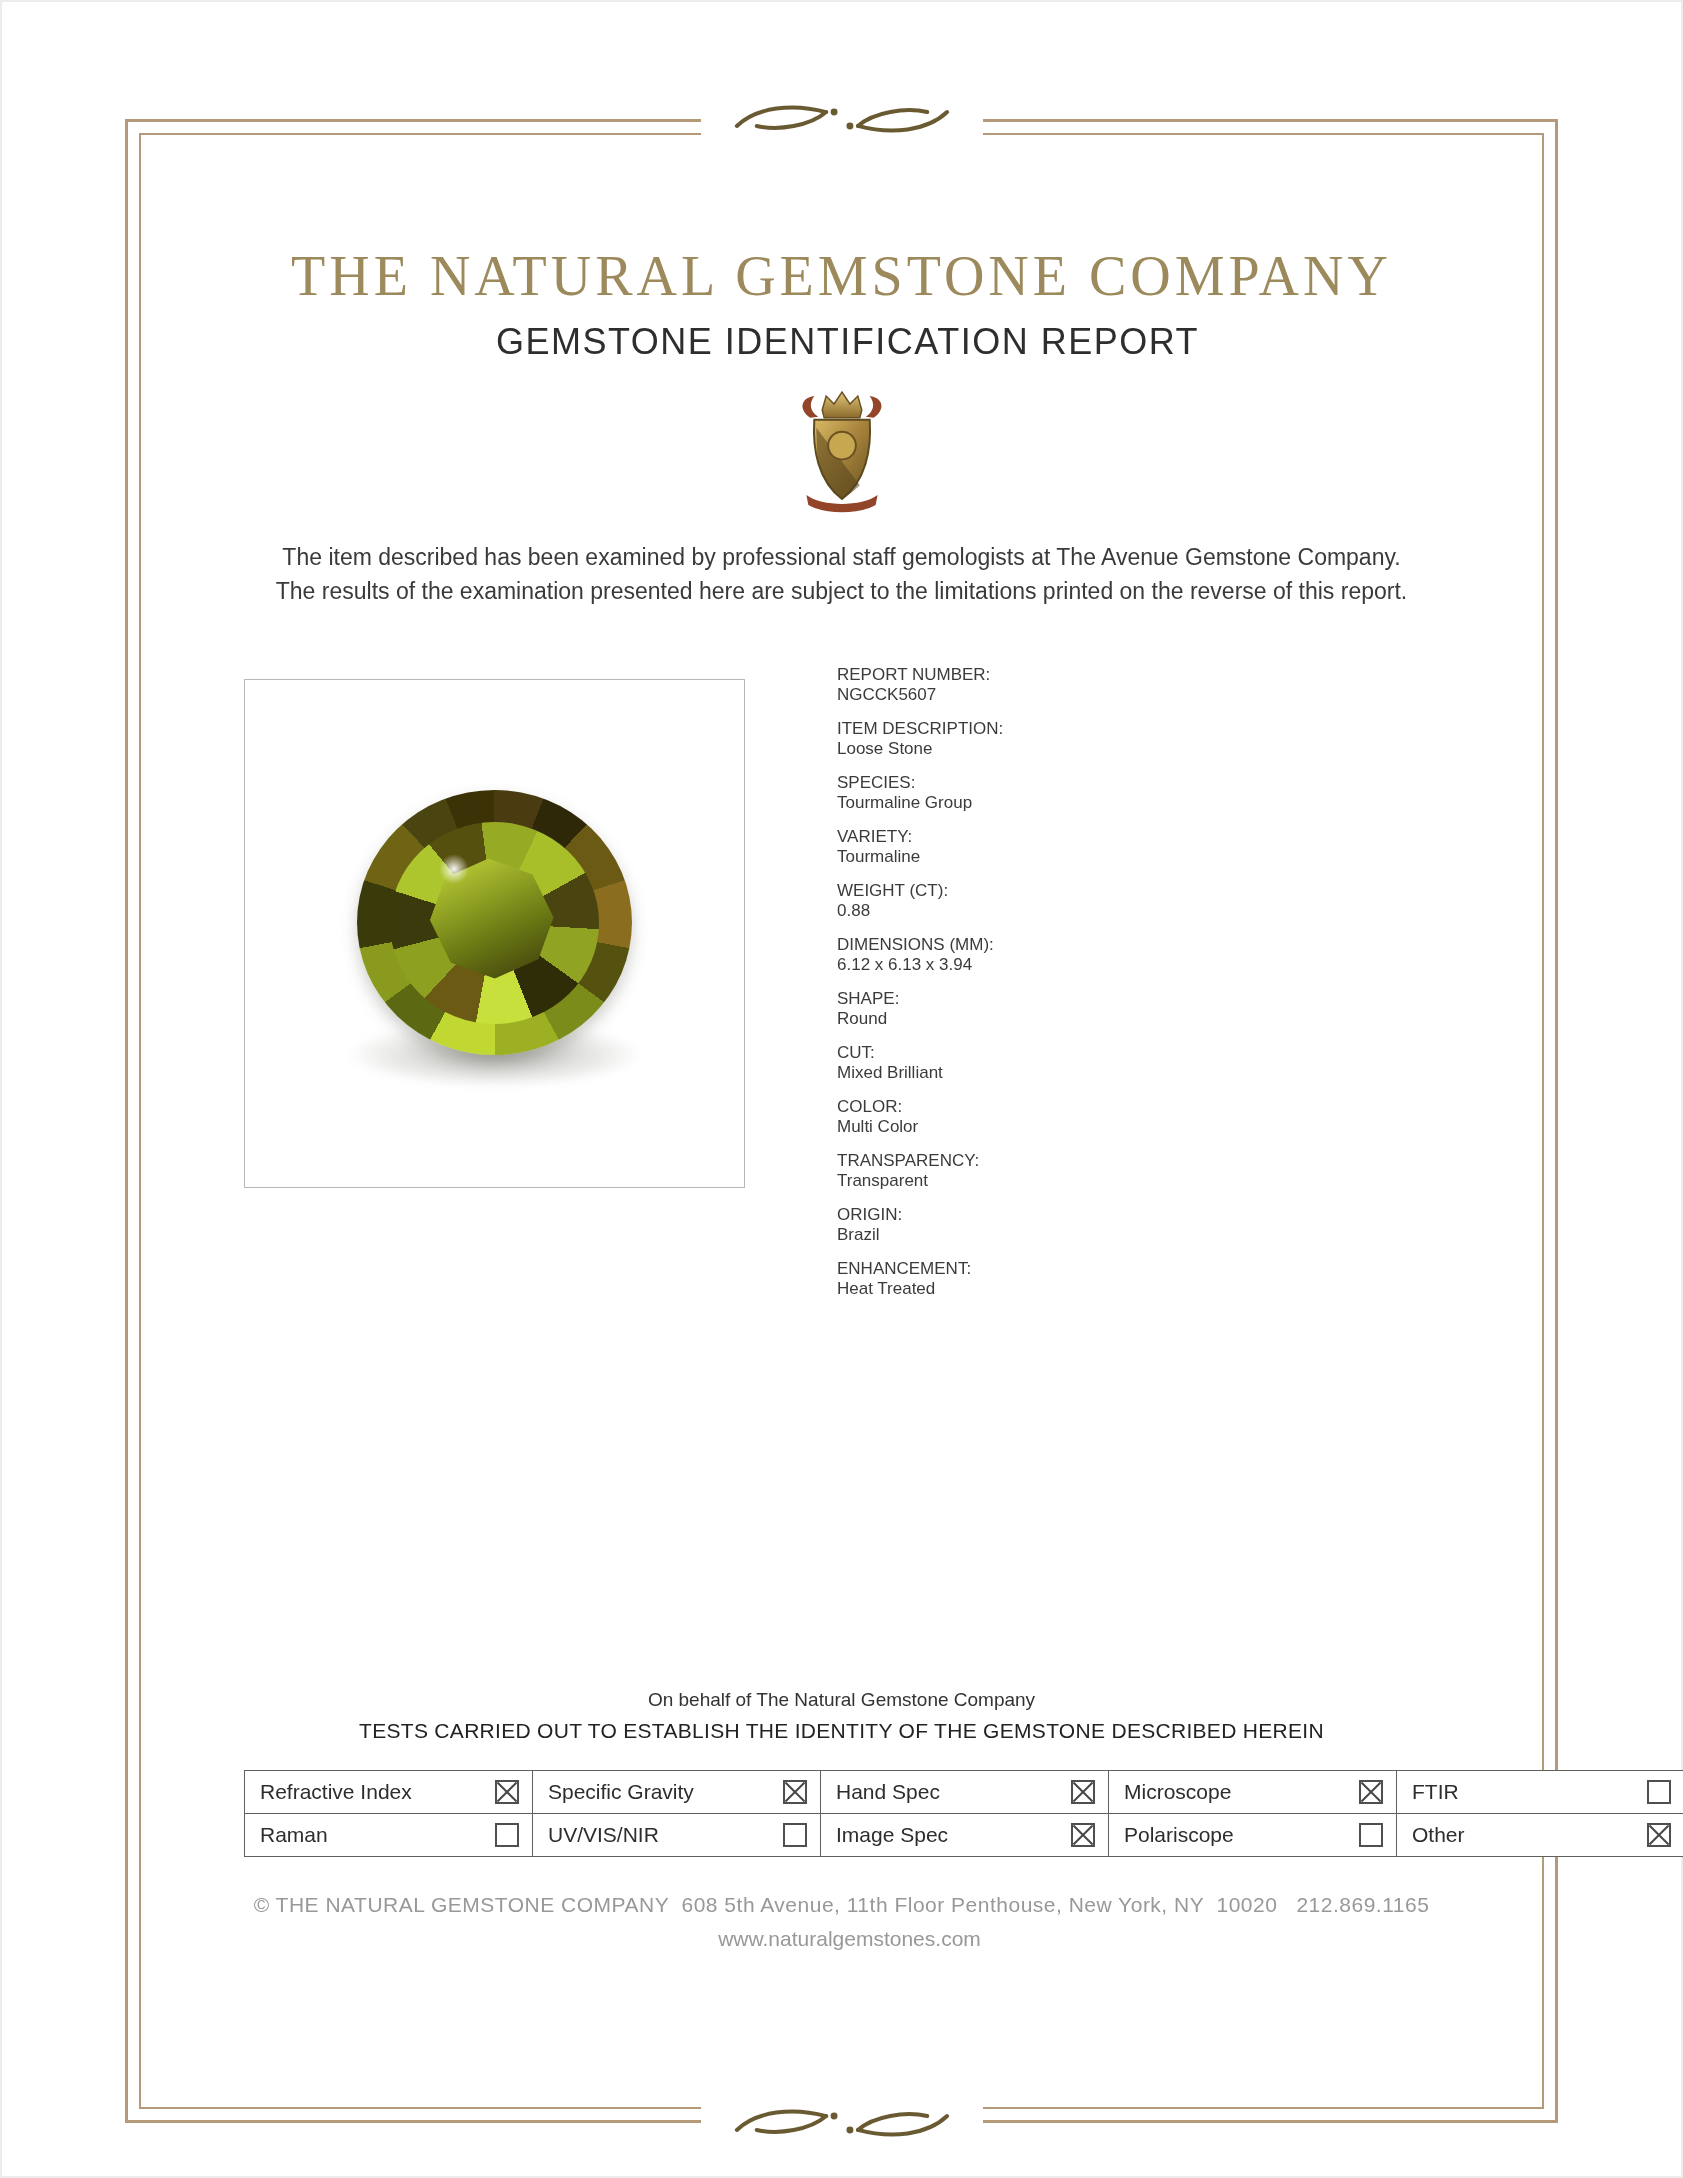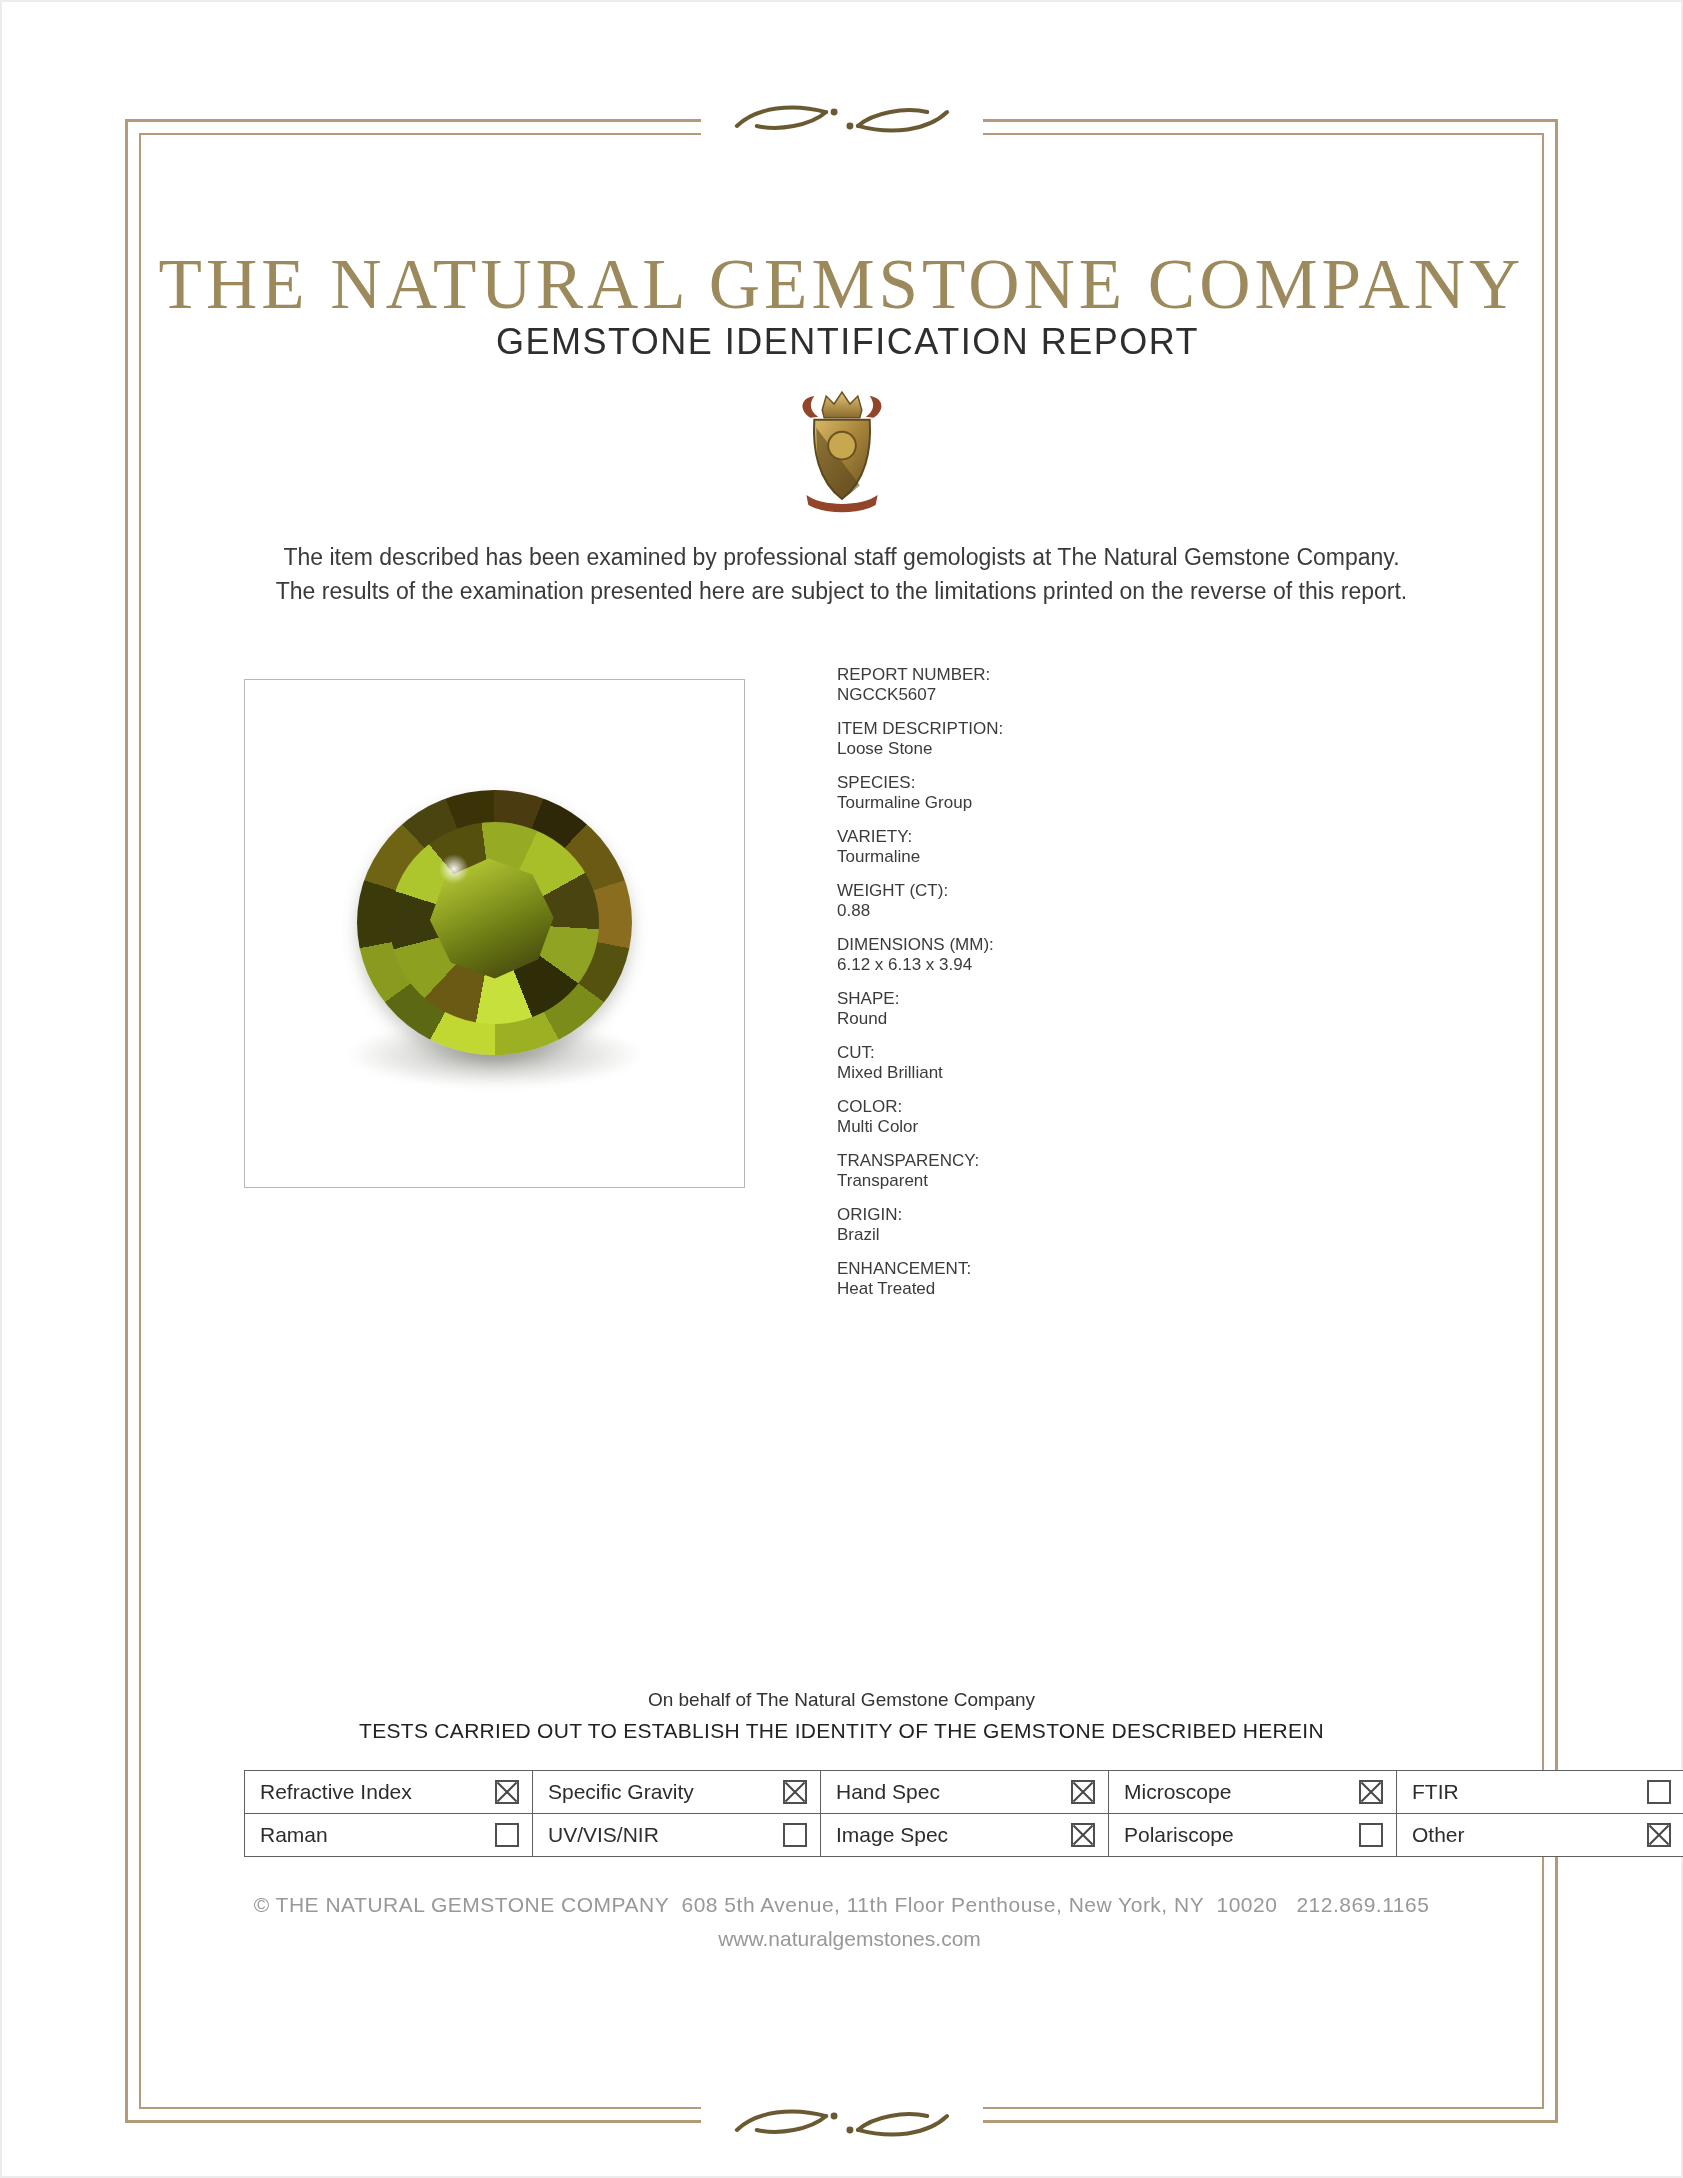--- a/index.html
+++ b/index.html
@@ -32,21 +32,21 @@
     background: #fff; padding: 0 22px; line-height: 0; z-index: 3;
   }
   .ornament.top { top: 99px; }
   .ornament.bottom { bottom: 35px; }
 
   
   .company-title {
     position: absolute; top: 244px; left: 0; width: 100%;
     text-align: center; white-space: nowrap;
     font-family: "Liberation Serif", serif;
-    font-size: 71px; font-weight: 400; letter-spacing: 4px;
+    font-size: 56px; font-weight: 400; letter-spacing: 4px;
     color: #9c8a5c;
   }
   .report-title {
     position: absolute; top: 321px; left: 0; width: 100%;
     text-align: center;
     font-size: 36px; font-weight: 400; letter-spacing: 1.5px;
     color: #2e2e2e;
     padding-left: 12px;
   }
   .crest { position: absolute; top: 388px; left: 50%; transform: translateX(-50%); line-height: 0; }
@@ -200,21 +200,21 @@
       <path d="M80 30 C92 22 90 10 76 8 C82 16 80 24 72 29 Z" fill="#93452a"></path>
       <path d="M28 22 L32 8 L40 16 L48 4 L56 16 L64 8 L68 22 L66 30 L30 30 Z" fill="url(#goldGrad2)" stroke="#6b5122" stroke-width="1.5"></path>
       <path d="M20 32 H76 C78 62 72 94 48 112 C24 94 18 62 20 32 Z" fill="url(#goldGrad)" stroke="#5d4a1e" stroke-width="2"></path>
       <path d="M22 40 L66 98 C60 104 54 108 48 112 C36 103 27 88 23 68 Z" fill="#55431c" opacity="0.55"></path>
       <circle cx="48" cy="58" r="14" fill="#c7a851" stroke="#6b5122" stroke-width="2"></circle>
       <path d="M12 108 C28 120 68 120 84 108 L82 118 C64 128 32 128 14 118 Z" fill="#93452a"></path>
     </svg>
   </div>
 
   <p class="disclaimer">
-    <span>The item described has been examined by professional staff gemologists at The Natural Gemstone Company.</span><br>
+    <span>The item described has been examined by professional staff gemologists at The Avenue Gemstone Company.</span><br>
     <span>The results of the examination presented here are subject to the limitations printed on the reverse of this report.</span>
   </p>
 
   <div class="photo-box">
     <div class="gem-shadow"></div>
     <div class="gem">
       <div class="gem-crown"></div>
       <div class="gem-table"></div>
       <div class="gem-sparkle"></div>
     </div>

